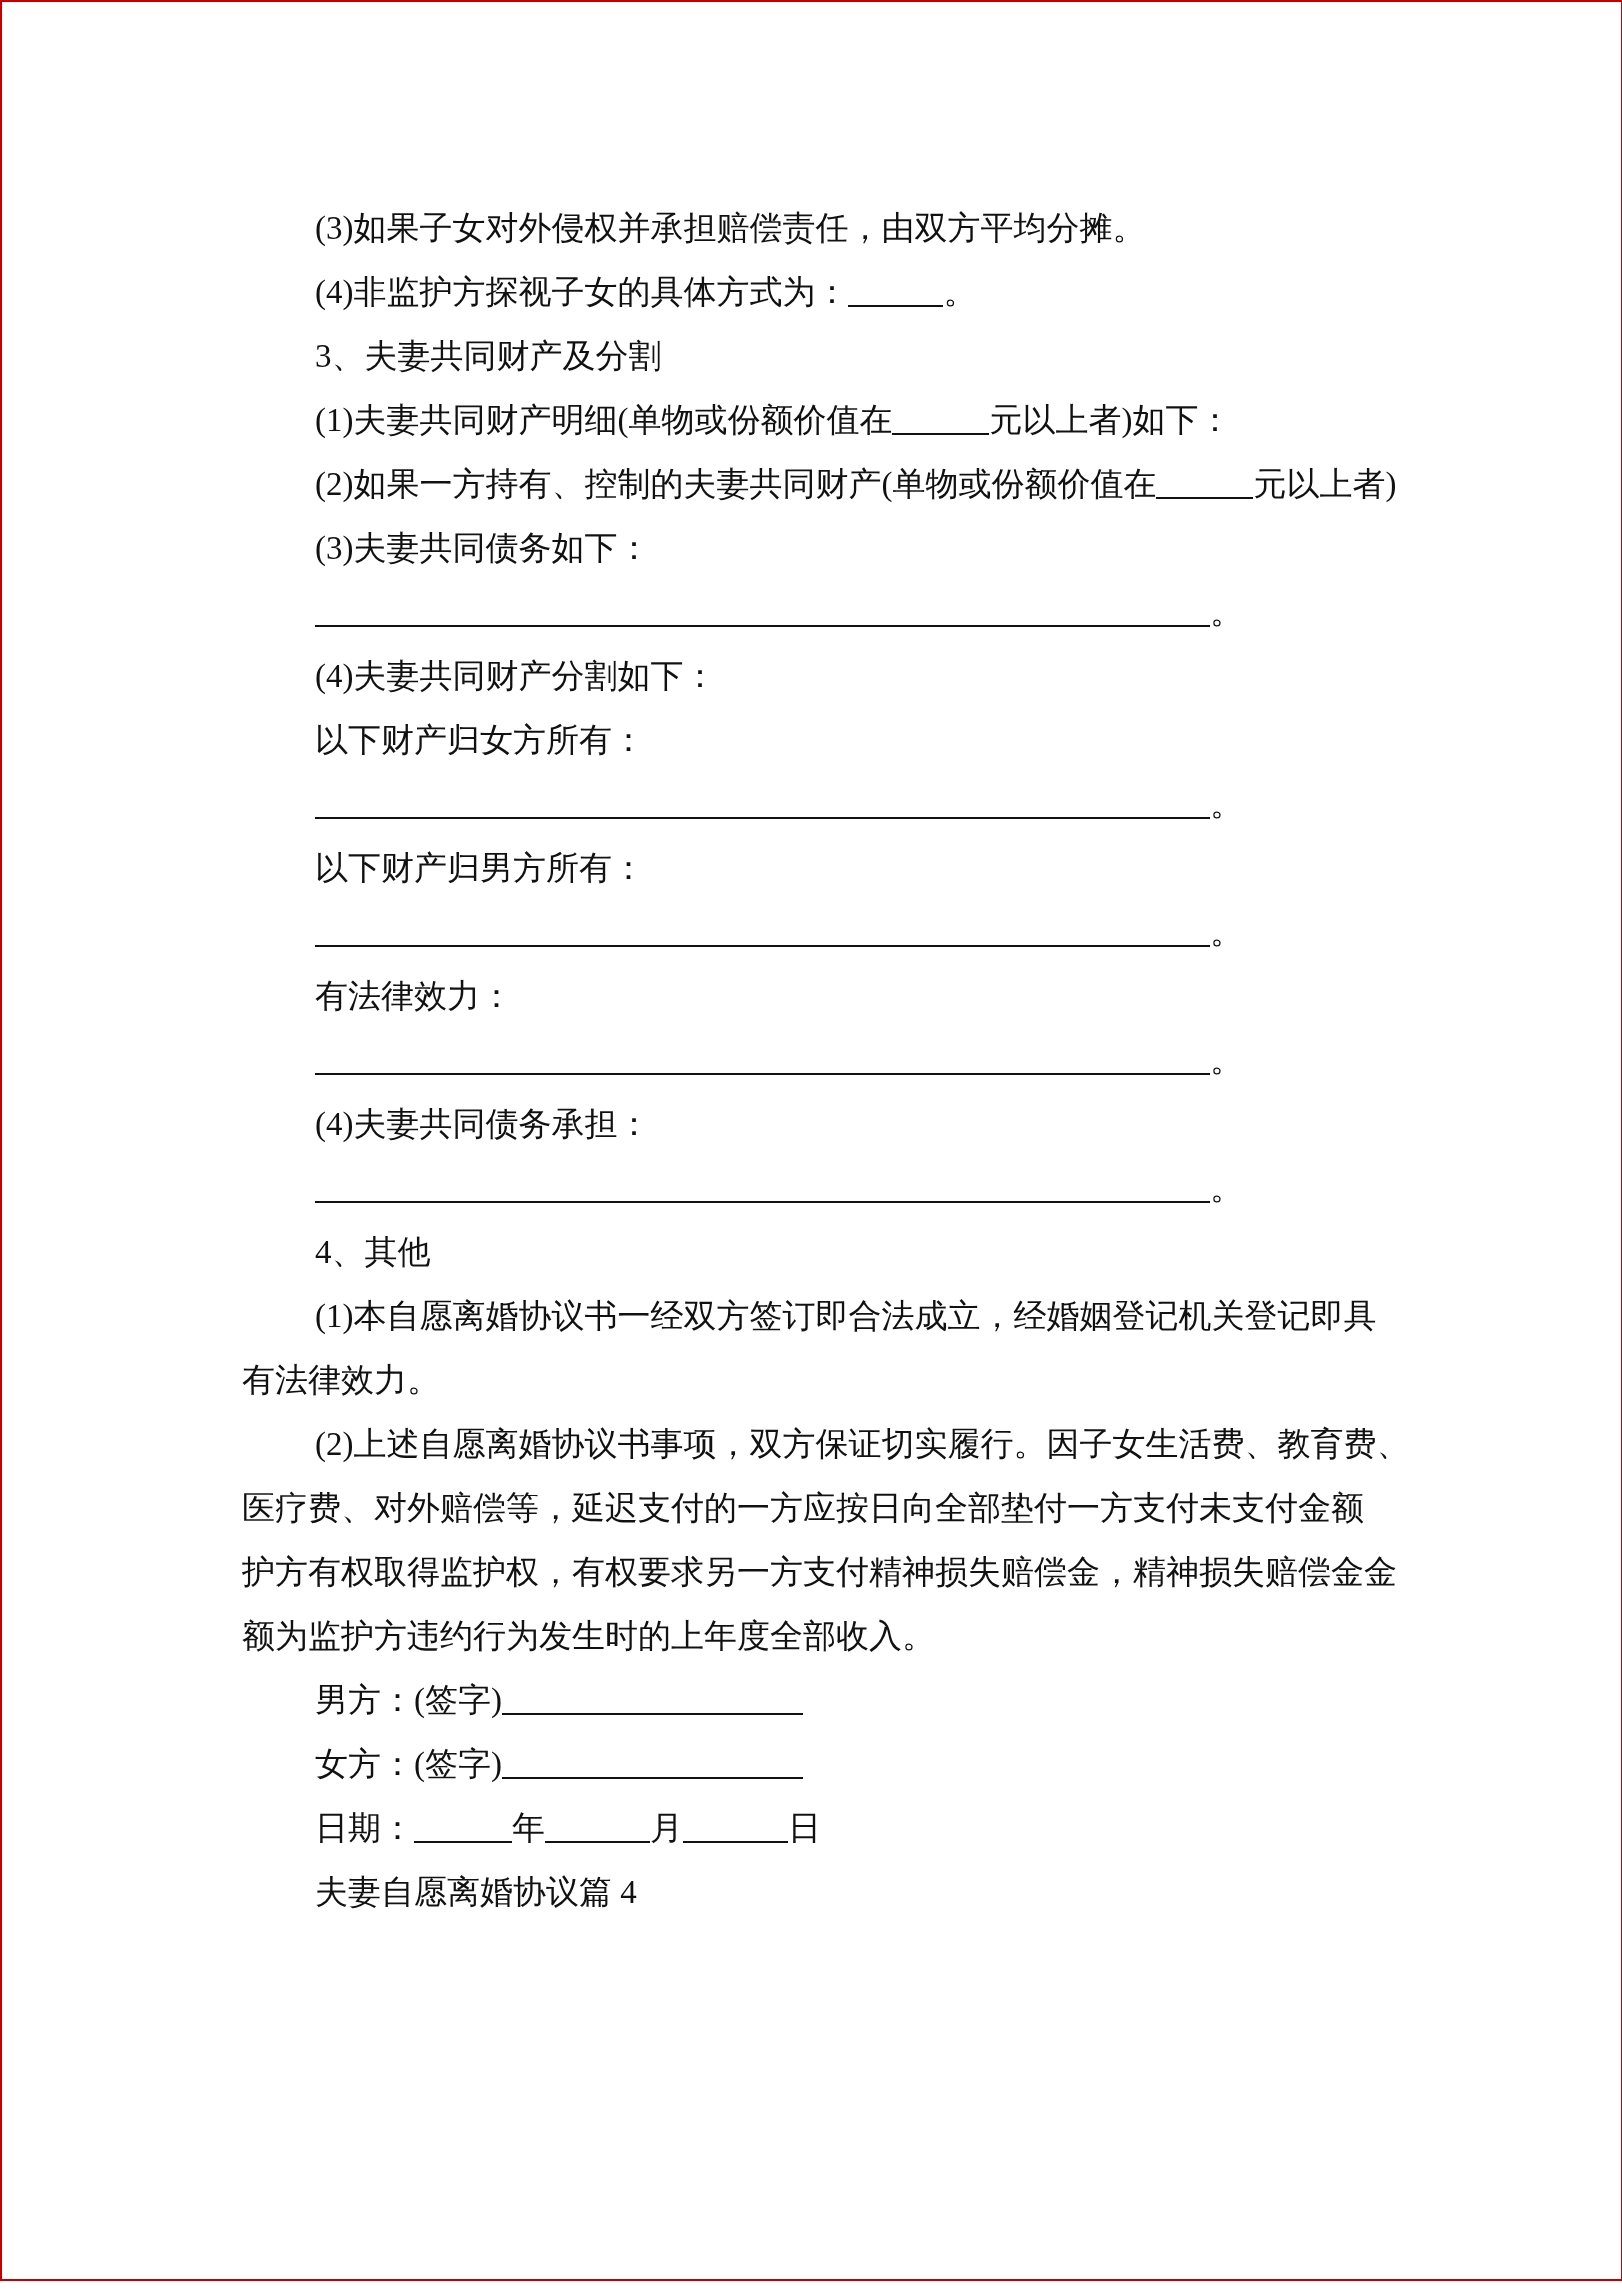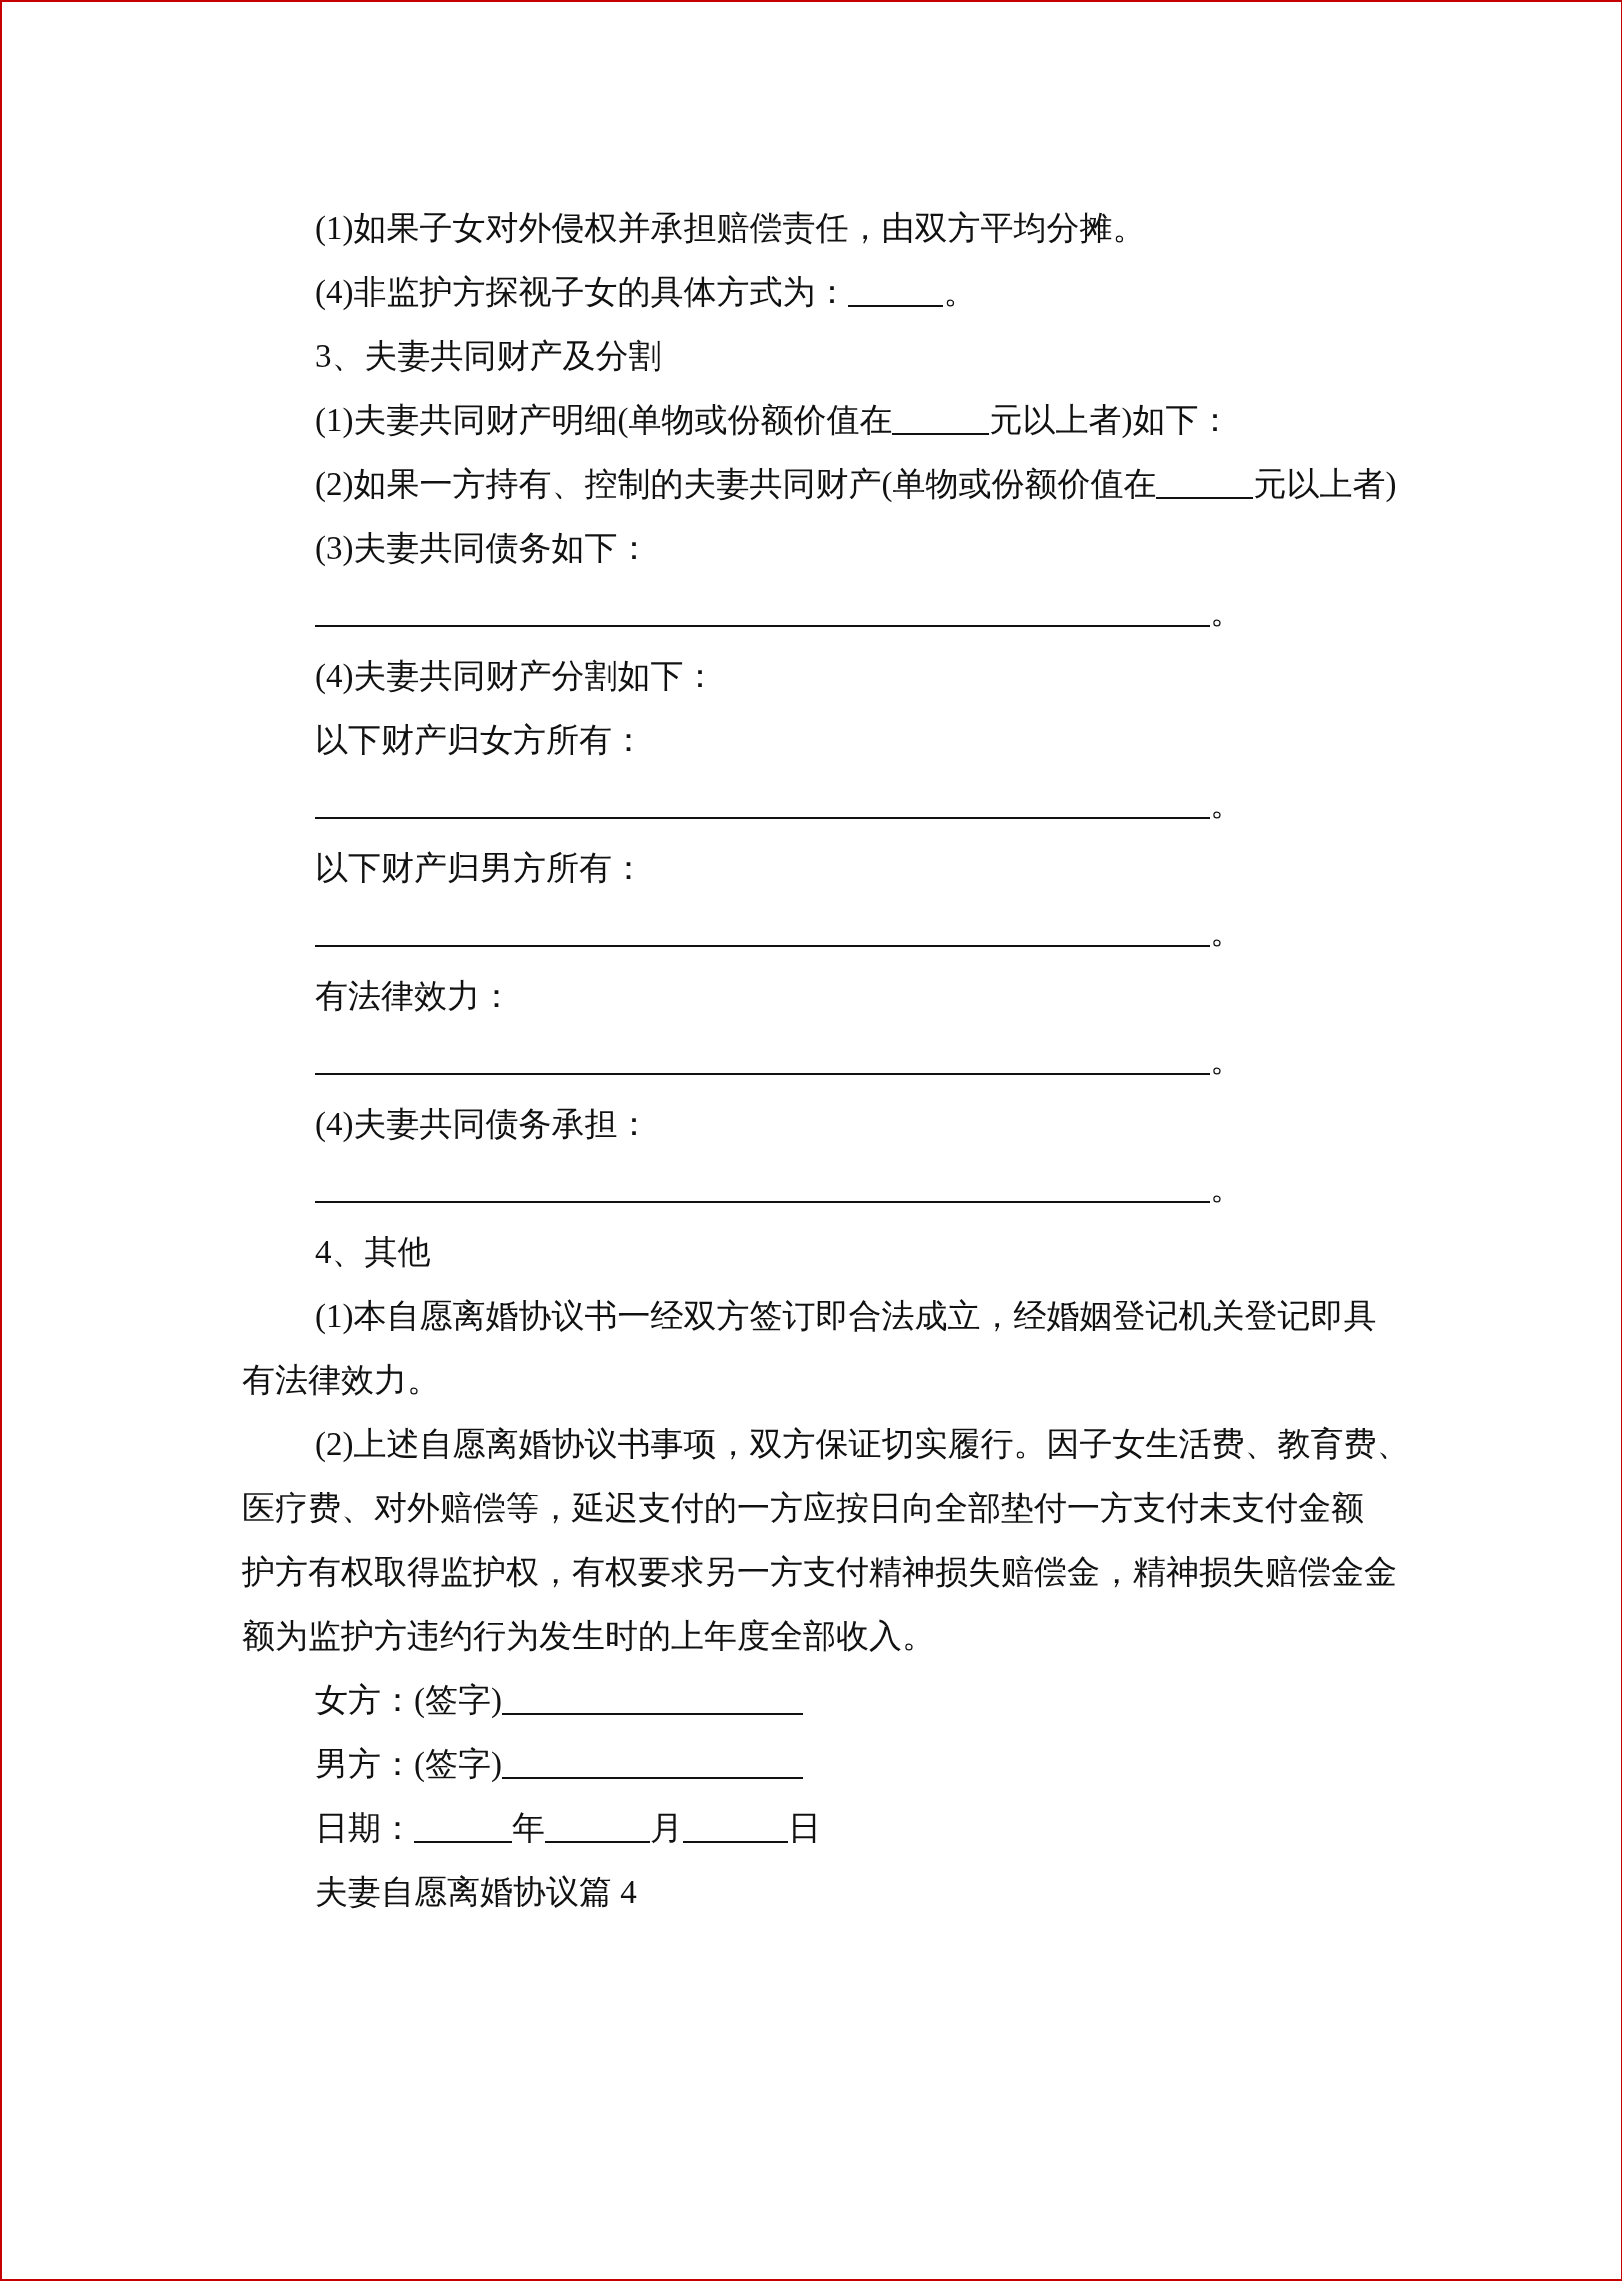--- a/index.html
+++ b/index.html
@@ -45,21 +45,21 @@
   .w150{width:98px;}
   .w160{width:105px;}
   .w1368{width:895px;}
 </style>
 </head>
 <body>
 
 <div class="page">
   <div class="doc">
 
-    <div class="ln ind"><span>(1)如果子女对外侵权并承担赔偿责任，由双方平均分摊。</span></div>
+    <div class="ln ind"><span>(3)如果子女对外侵权并承担赔偿责任，由双方平均分摊。</span></div>
 
     <div class="ln ind"><span>(4)非监护方探视子女的具体方式为：</span><span class="rule w145"></span><span>。</span></div>
 
     <div class="ln ind"><span>3、夫妻共同财产及分割</span></div>
 
     <div class="ln ind"><span>(1)夫妻共同财产明细(单物或份额价值在</span><span class="rule w148"></span><span>元以上者)如下：</span></div>
 
     <div class="ln ind"><span>(2)如果一方持有、控制的夫妻共同财产(单物或份额价值在</span><span class="rule w148"></span><span>元以上者)</span></div>
 
 
@@ -93,23 +93,23 @@
 
     <div class="ln ind"><span>(2)上述自愿离婚协议书事项，双方保证切实履行。因子女生活费、教育费、</span></div>
 
     <div class="ln"><span>医疗费、对外赔偿等，延迟支付的一方应按日向全部垫付一方支付未支付金额</span></div>
 
 
     <div class="ln"><span>护方有权取得监护权，有权要求另一方支付精神损失赔偿金，精神损失赔偿金金</span></div>
 
     <div class="ln"><span>额为监护方违约行为发生时的上年度全部收入。</span></div>
 
+    <div class="ln ind"><span>男方：(签字)</span><span class="rule w460"></span></div>
+
     <div class="ln ind"><span>女方：(签字)</span><span class="rule w460"></span></div>
-
-    <div class="ln ind"><span>男方：(签字)</span><span class="rule w460"></span></div>
 
     <div class="ln ind"><span>日期：</span><span class="rule w150"></span><span>年</span><span class="rule w160"></span><span>月</span><span class="rule w160"></span><span>日</span></div>
 
     <div class="ln ind"><span>夫妻自愿离婚协议篇 4</span></div>
 
   </div>
   <div class="page-border"></div>
 </div>
 
 

